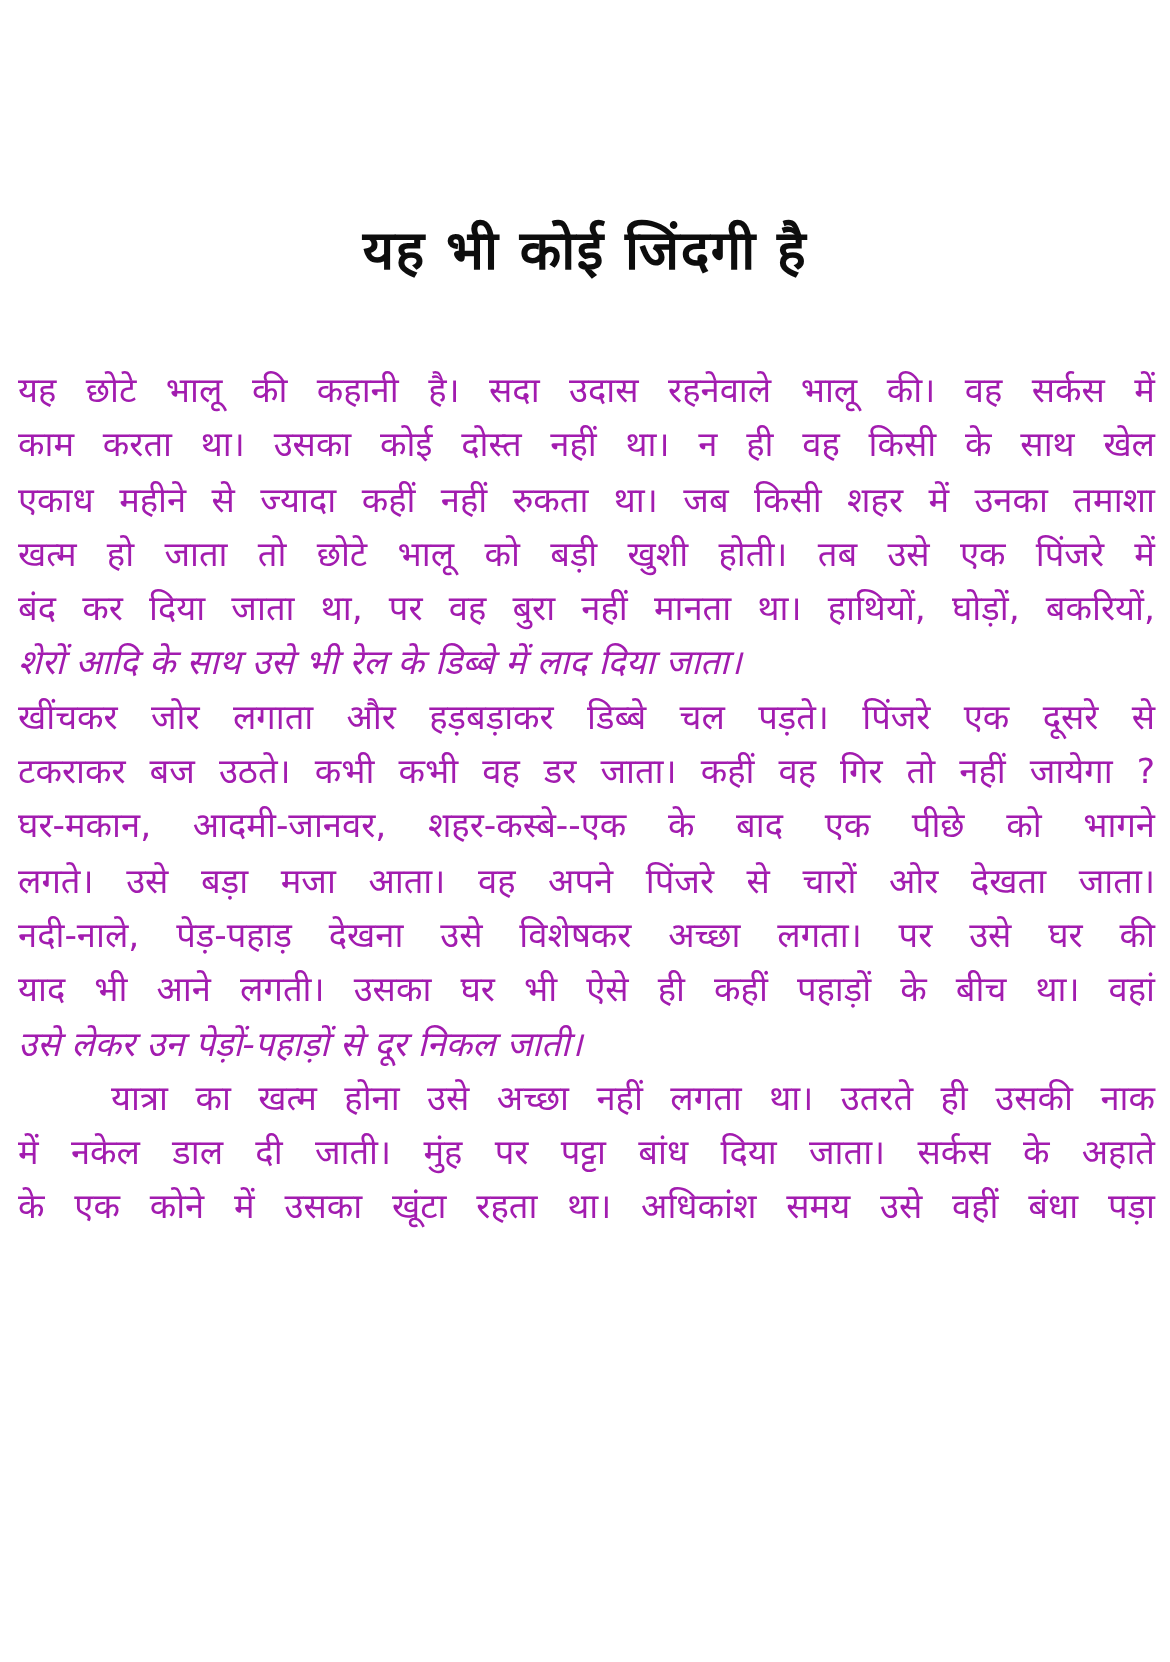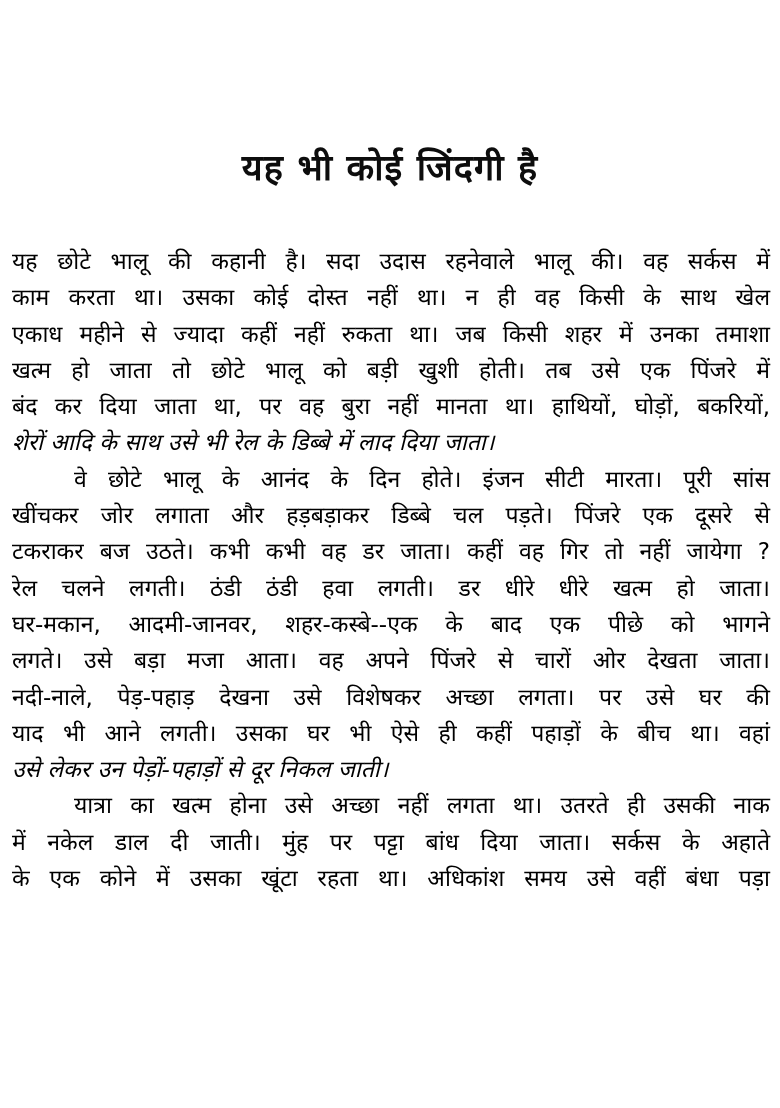--- a/index.html
+++ b/index.html
@@ -42,21 +42,21 @@
       width: 758px;
     }
     .line {
       display: block;
       height: 36.3px;
       line-height: 36.3px;
       font-size: 23px;
       white-space: nowrap;
       text-align: justify;
       text-align-last: justify;
-      color: #000000;
+      color: #a21caf;
     }
     .line.indent {
       padding-left: 62px;
     }
     .line.last {
       text-align-last: left;
       font-style: italic;
     }
   </style>
 </head>
@@ -68,24 +68,22 @@
   <div class="body-text">
     <p style="margin:0">
       <span class="line">यह छोटे भालू की कहानी है। सदा उदास रहनेवाले भालू की। वह सर्कस में</span>
       <span class="line">काम करता था। उसका कोई दोस्त नहीं था। न ही वह किसी के साथ खेल</span>
       <span class="line">एकाध महीने से ज्यादा कहीं नहीं रुकता था। जब किसी शहर में उनका तमाशा</span>
       <span class="line">खत्म हो जाता तो छोटे भालू को बड़ी खुशी होती। तब उसे एक पिंजरे में</span>
       <span class="line">बंद कर दिया जाता था, पर वह बुरा नहीं मानता था। हाथियों, घोड़ों, बकरियों,</span>
       <span class="line last">शेरों आदि के साथ उसे भी रेल के डिब्बे में लाद दिया जाता।</span>
     </p>
     <p style="margin:0">
-      <span class="line indent">वे छोटे भालू के आनंद के दिन होते। इंजन सीटी मारता। पूरी सांस</span>
       <span class="line">खींचकर जोर लगाता और हड़बड़ाकर डिब्बे चल पड़ते। पिंजरे एक दूसरे से</span>
       <span class="line">टकराकर बज उठते। कभी कभी वह डर जाता। कहीं वह गिर तो नहीं जायेगा ?</span>
-      <span class="line">रेल चलने लगती। ठंडी ठंडी हवा लगती। डर धीरे धीरे खत्म हो जाता।</span>
       <span class="line">घर-मकान, आदमी-जानवर, शहर-कस्बे--एक के बाद एक पीछे को भागने</span>
       <span class="line">लगते। उसे बड़ा मजा आता। वह अपने पिंजरे से चारों ओर देखता जाता।</span>
       <span class="line">नदी-नाले, पेड़-पहाड़ देखना उसे विशेषकर अच्छा लगता। पर उसे घर की</span>
       <span class="line">याद भी आने लगती। उसका घर भी ऐसे ही कहीं पहाड़ों के बीच था। वहां</span>
       <span class="line last">उसे लेकर उन पेड़ों-पहाड़ों से दूर निकल जाती।</span>
     </p>
     <p style="margin:0">
       <span class="line indent">यात्रा का खत्म होना उसे अच्छा नहीं लगता था। उतरते ही उसकी नाक</span>
       <span class="line">में नकेल डाल दी जाती। मुंह पर पट्टा बांध दिया जाता। सर्कस के अहाते</span>
       <span class="line">के एक कोने में उसका खूंटा रहता था। अधिकांश समय उसे वहीं बंधा पड़ा</span>

